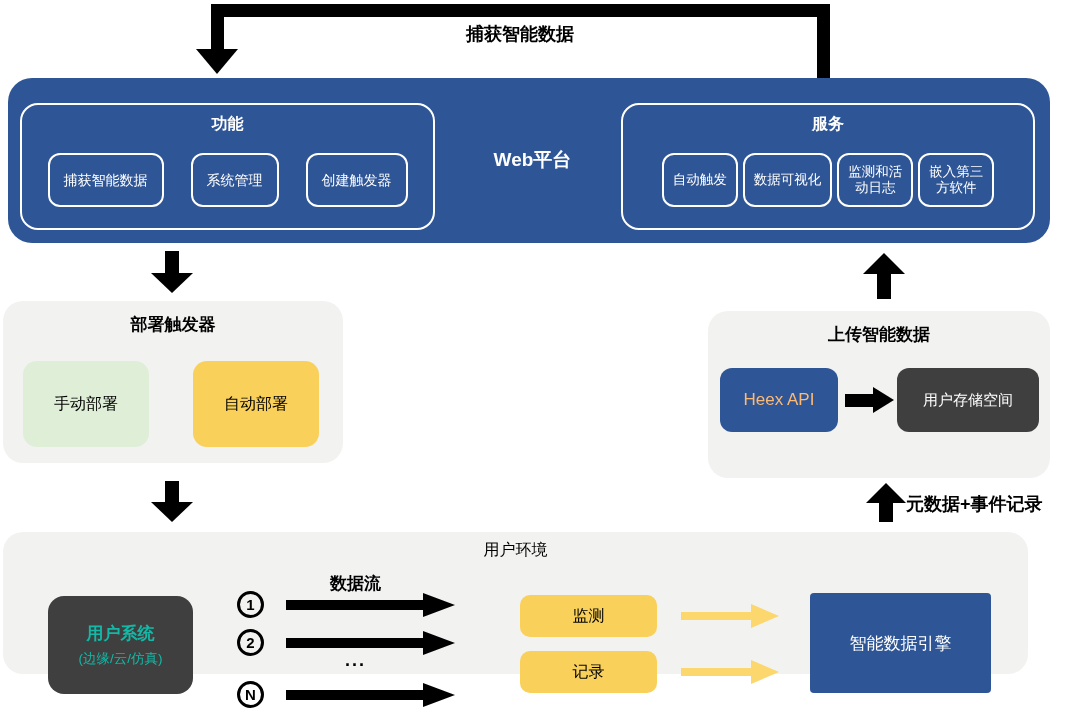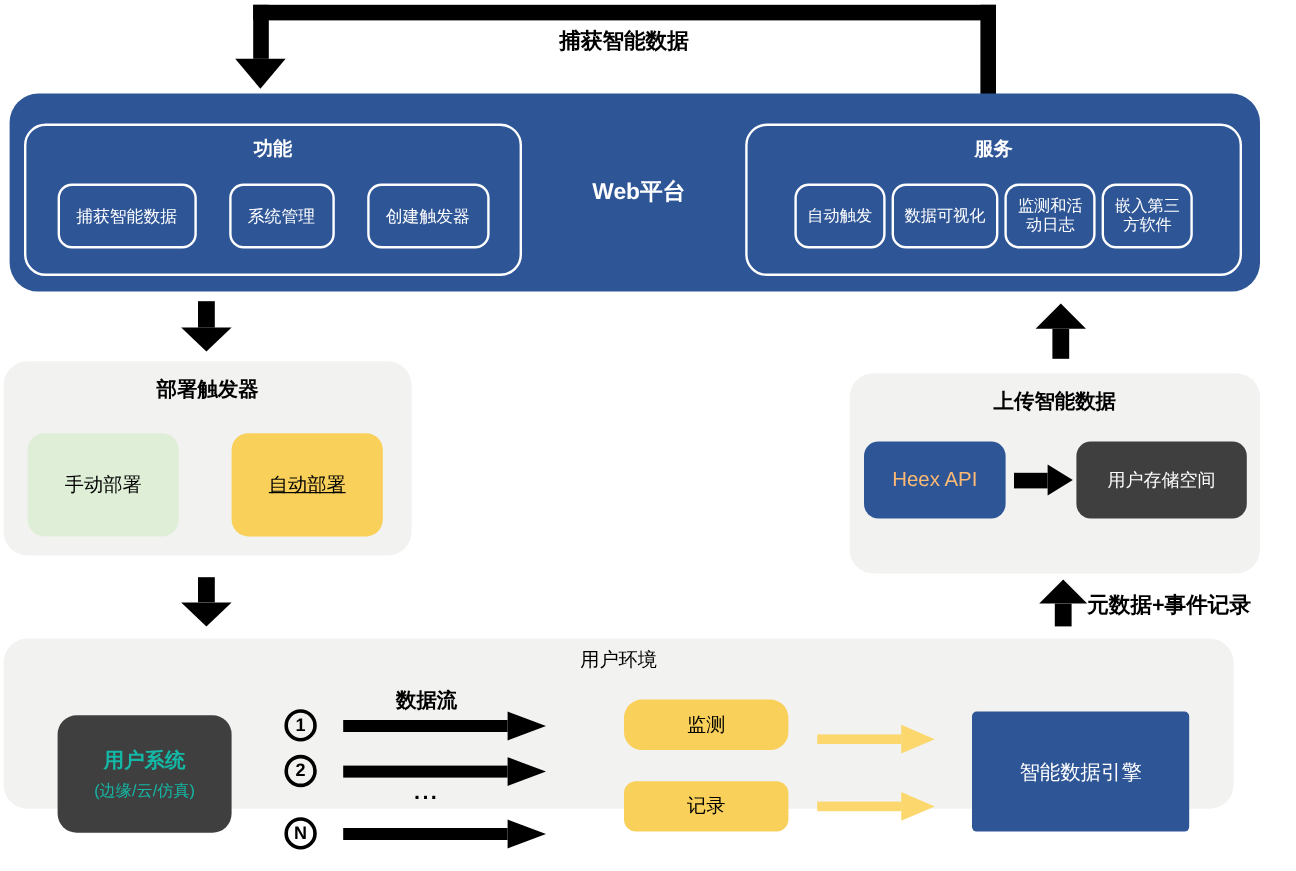--- a/index.html
+++ b/index.html
@@ -38,21 +38,21 @@
   .platform-title{position:absolute;left:427px;top:69px;width:195px;text-align:center;
     color:#fff;font-weight:700;font-size:19px;}
 
   
   .section{position:absolute;background:var(--gray);border-radius:20px;}
   .section-title{display:block;text-align:center;font-size:17px;font-weight:700;margin-top:12px;}
 
   .deploy{left:3px;top:301px;width:340px;height:162px;}
   .chip{position:absolute;border-radius:14px;font-size:16px;}
   .chip-manual{left:20px;top:60px;width:126px;height:86px;background:var(--green);}
-  .chip-auto{left:190px;top:60px;width:126px;height:86px;background:var(--yellow);text-decoration:underline;}
+  .chip-auto{left:190px;top:60px;width:126px;height:86px;background:var(--yellow);}
 
   .upload{left:708px;top:311px;width:342px;height:167px;}
   .api-box{position:absolute;left:12px;top:57px;width:118px;height:64px;background:var(--blue);
     border-radius:12px;color:#fdba74;font-size:17px;}
   .storage-box{position:absolute;left:189px;top:57px;width:142px;height:64px;background:var(--dark);
     border-radius:12px;color:#fff;font-size:15px;}
 
   .meta-label{position:absolute;left:906px;top:492px;font-size:18px;font-weight:700;}
 
   
@@ -168,21 +168,21 @@
     </div>
     <div>
       <div class="bar" style="left:283px;top:106px;width:137px;height:10px;"></div>
       <div class="tri" style="left:420px;top:99px;border-top:12px solid transparent;border-bottom:12px solid transparent;border-left:32px solid var(--ink);"></div>
     </div>
     <div>
       <div class="bar" style="left:283px;top:158px;width:137px;height:10px;"></div>
       <div class="tri" style="left:420px;top:151px;border-top:12px solid transparent;border-bottom:12px solid transparent;border-left:32px solid var(--ink);"></div>
     </div>
 
-    <div class="ybox flexc" style="top:51px;border-radius:15px;">监测</div>
+    <div class="ybox flexc" style="top:63px;">监测</div>
     <div class="ybox flexc" style="top:119px;">记录</div>
 
     <div>
       <div class="bar" style="left:678px;top:80px;width:70px;height:8px;background:var(--yellow_arrow);"></div>
       <div class="tri" style="left:748px;top:72px;border-top:12px solid transparent;border-bottom:12px solid transparent;border-left:28px solid var(--yellow_arrow);"></div>
     </div>
     <div>
       <div class="bar" style="left:678px;top:136px;width:70px;height:8px;background:var(--yellow_arrow);"></div>
       <div class="tri" style="left:748px;top:128px;border-top:12px solid transparent;border-bottom:12px solid transparent;border-left:28px solid var(--yellow_arrow);"></div>
     </div>

